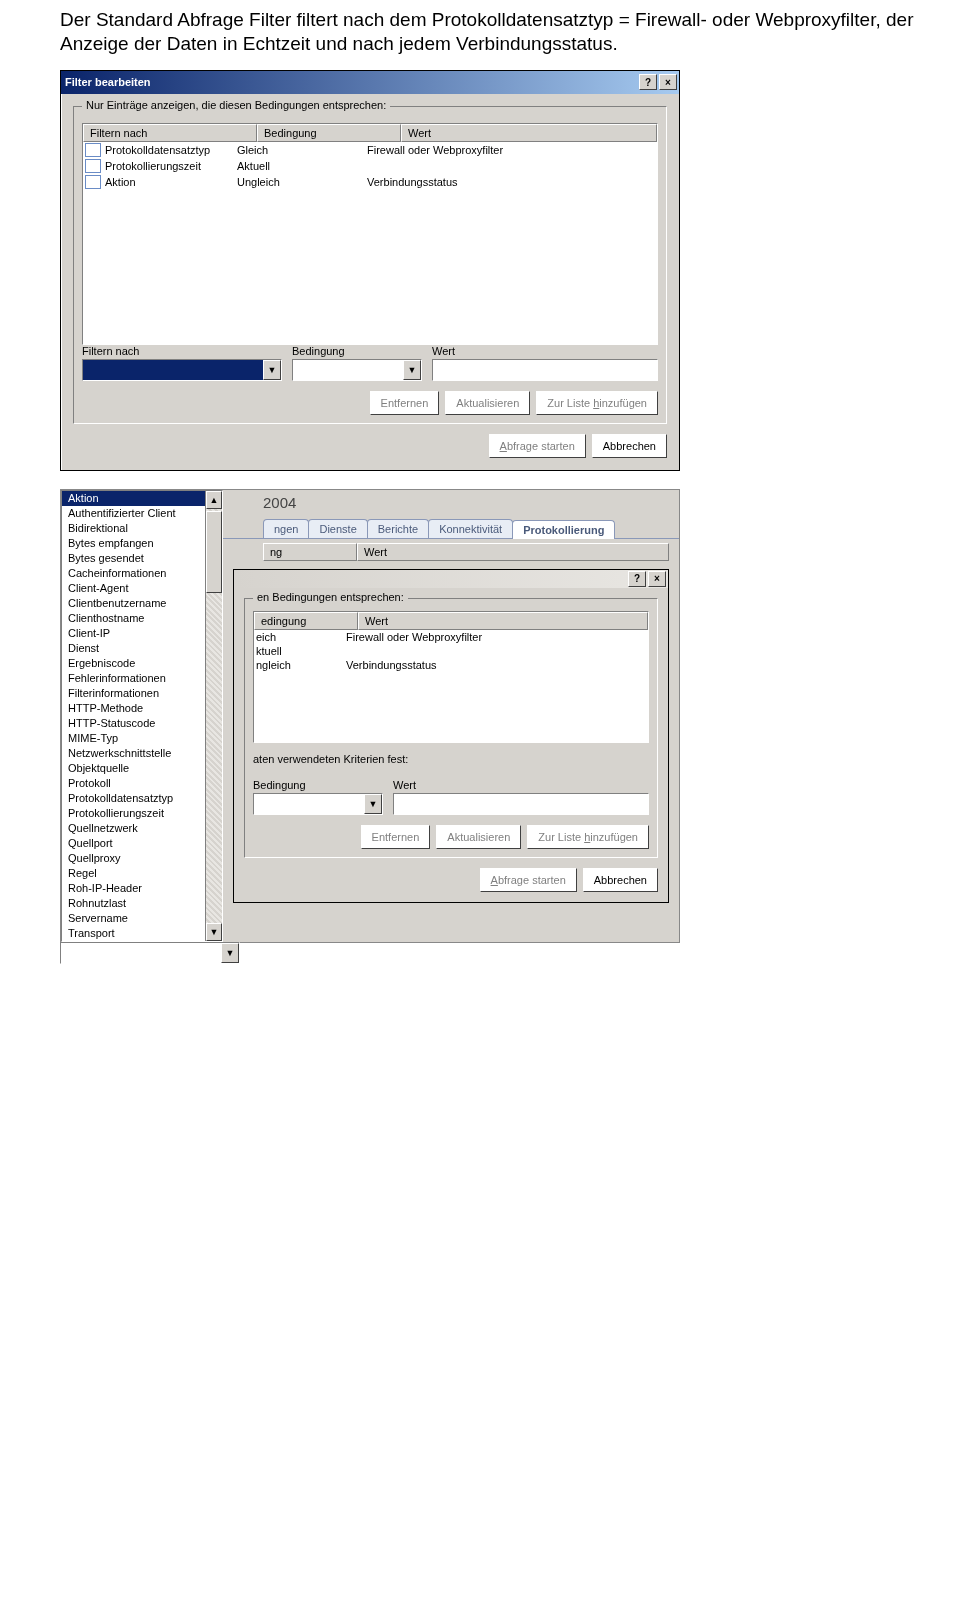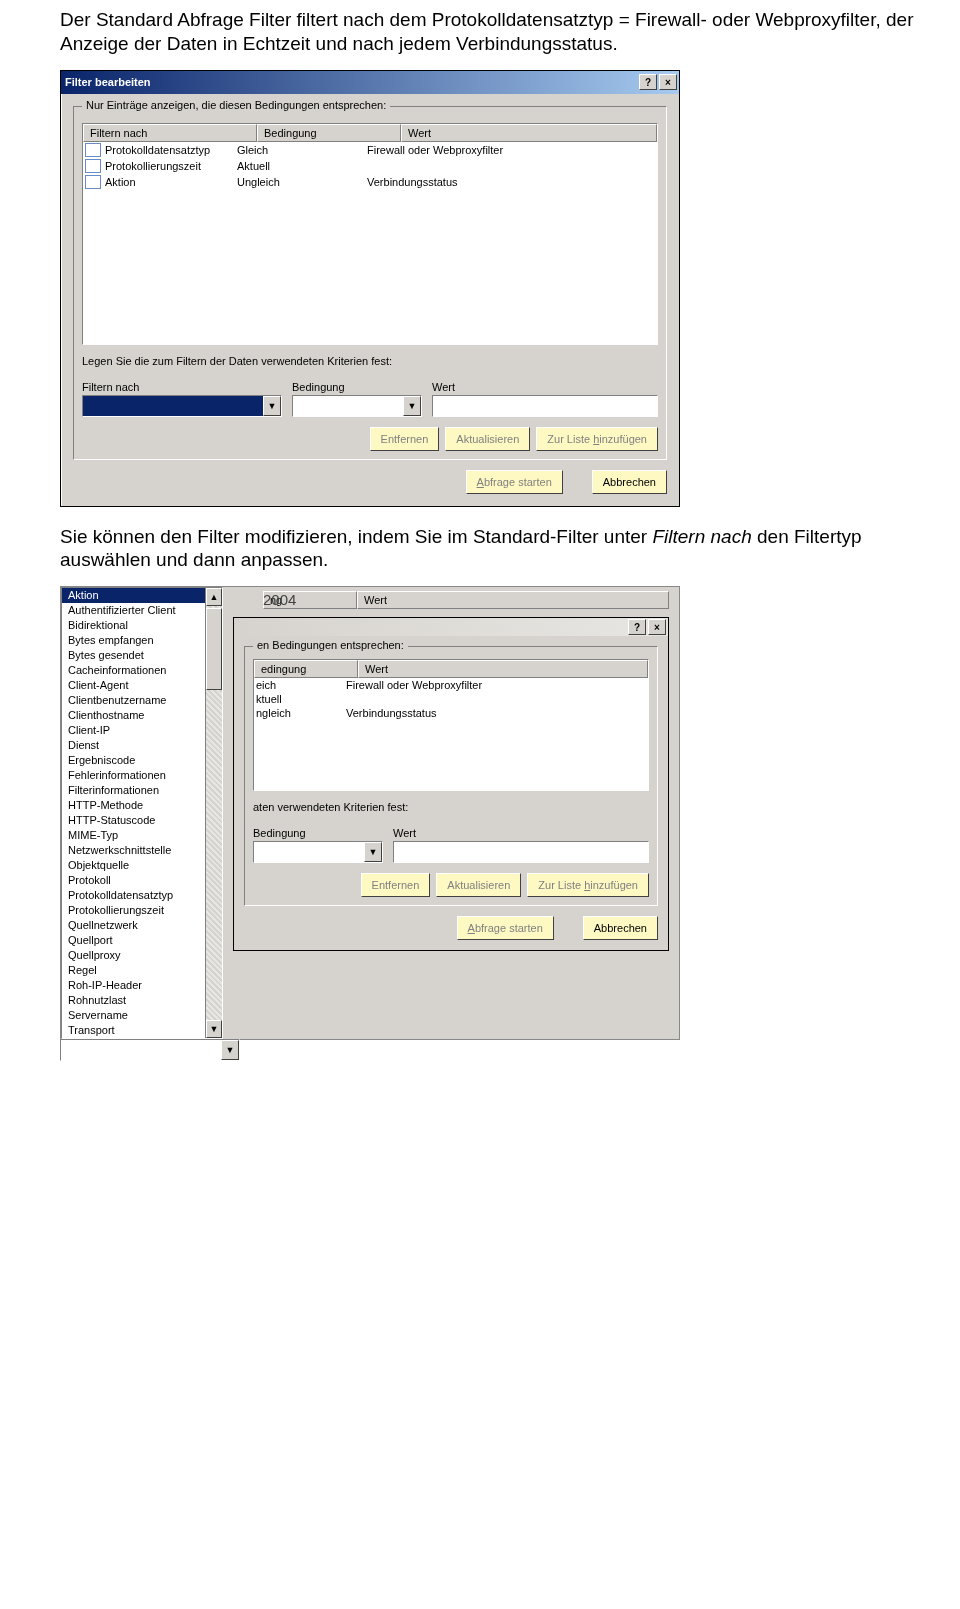--- a/index.html
+++ b/index.html
@@ -143,32 +143,32 @@
   .sel { background: #0a246a; color: #fff; }
   .textbox {
     height: 20px;
     background: #fff;
     border: 1px solid #808080;
     border-right-color: #fff;
     border-bottom-color: #fff;
   }
   .btn {
     height: 22px;
-    background: #fef9c3;
+    background: #ffffff;
     border: 1px solid #fff;
     border-right-color: #404040;
     border-bottom-color: #404040;
     padding: 0 10px;
     font-size: 11px;
     display: inline-flex;
     align-items: center;
     justify-content: center;
     color: #808080;
   }
-  .btn.enabled { color: #000; margin-left: 23px; }
+  .btn.enabled { color: #000; }
   .btn-row { display: flex; justify-content: flex-end; gap: 6px; margin-top: 10px; }
   .underline-letter { text-decoration: underline; }
 
   
   .fig2 {
     width: 618px;
     font-family: Tahoma, Arial, sans-serif;
     font-size: 11px;
     display: flex;
     border: 1px solid #888;
@@ -314,21 +314,20 @@
             <div class="row">
               <div class="col-filter">
                   <span class="icon-doc"></span>
                   <span>Aktion</span>
                 </div>
               <div class="col-cond">Ungleich</div>
               <div class="col-wert">Verbindungsstatus</div>
             </div>
           </div>
 
-          <div class="label-row">Legen Sie die zum Filtern der Daten verwendeten Kriterien fest:</div>
 
           <div class="crit-row">
             <div class="crit-col" style="width:200px">
               <div class="crit-label">Filtern nach</div>
               <div class="combo">
                 <div class="combo-input sel" style="padding:2px 4px;">&nbsp;</div>
                 <div class="combo-btn">▼</div>
               </div>
             </div>
             <div class="crit-col" style="width:130px">
@@ -362,23 +361,20 @@
               <span><span class="underline-letter">A</span>bfrage starten</span>
             </div>
           <div class="btn enabled">
               <span>Abbrechen</span>
             </div>
         </div>
       </div>
     </div>
   </div>
 
-  <p class="paragraph">
-    <span>Sie können den Filter modifizieren, indem Sie im Standard-Filter unter </span><span class="italic">Filtern nach</span><span> den Filtertyp auswählen und dann anpassen.</span>
-  </p>
 
 
   <div class="img-frame">
     <div class="fig2">
 
       <div class="dropdown-list" style="display:flex; flex-direction:row;">
         <div class="dd-items" id="dd-items">
             <div class="dd-item sel">Aktion</div>
             <div class="dd-item">Authentifizierter Client</div>
             <div class="dd-item">Bidirektional</div>
@@ -414,20 +410,27 @@
           <div class="sb-btn">▲</div>
           <div class="sb-track">
               <div class="sb-thumb"></div>
             </div>
           <div class="sb-btn">▼</div>
         </div>
       </div>
 
       <div class="fig2-right">
         <div class="year-cell">2004</div>
+        <div class="tabbar">
+          <div class="tab">ngen</div>
+          <div class="tab">Dienste</div>
+          <div class="tab">Berichte</div>
+          <div class="tab">Konnektivität</div>
+          <div class="tab active">Protokollierung</div>
+        </div>
 
         <div style="display:flex; padding:4px 10px 0 40px;">
           <div style="width:80px;border:1px solid #fff;border-right-color:#808080;border-bottom-color:#808080;padding:2px 6px;background:#d6d3ce">ng</div>
           <div style="flex:1;border:1px solid #fff;border-right-color:#808080;border-bottom-color:#808080;padding:2px 6px;background:#d6d3ce">Wert</div>
         </div>
 
         <div class="fig2-inner-dialog">
           <div class="inner-title">
             <div class="title-btn">?</div>
             <div class="title-btn">×</div>

